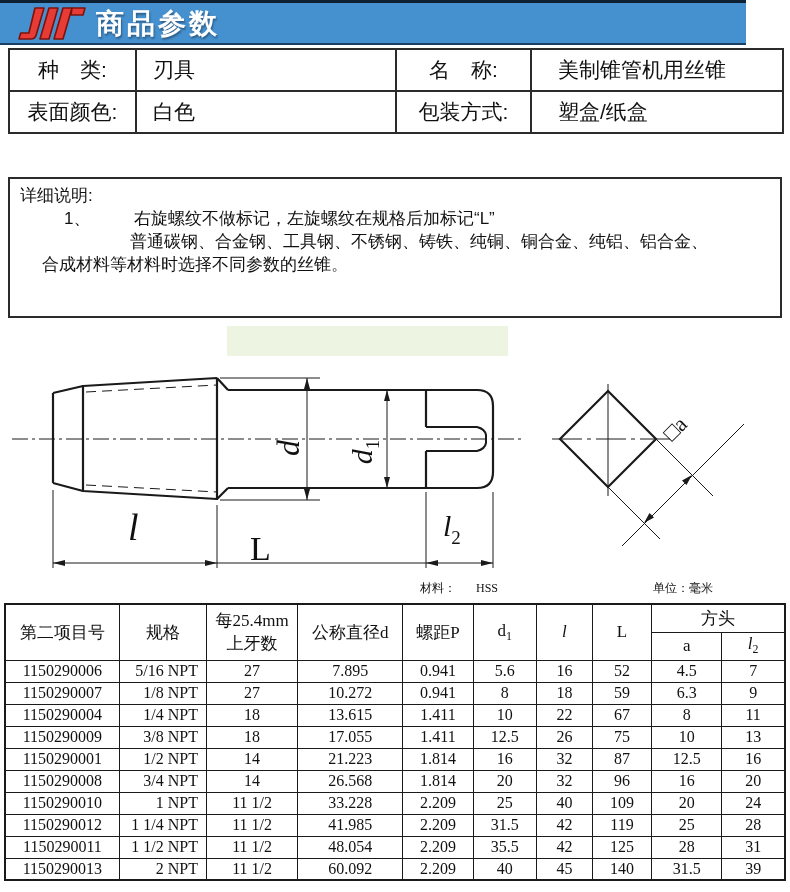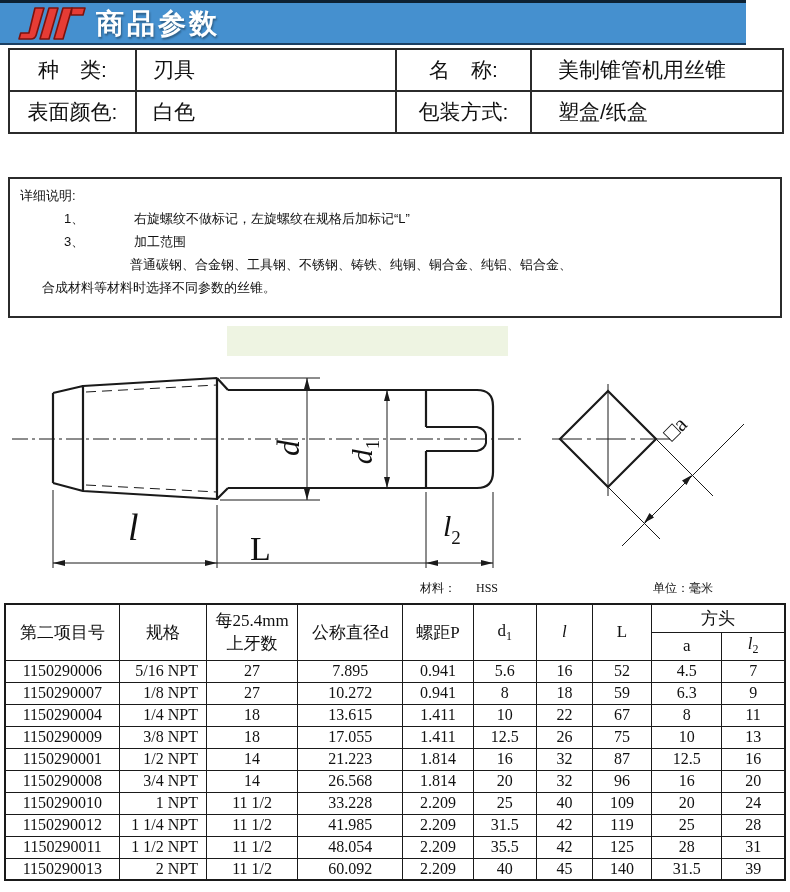--- a/index.html
+++ b/index.html
@@ -24,21 +24,21 @@
     position:absolute; left:8px; top:48px; width:774px;
     border-collapse:collapse; table-layout:fixed;
   }
   .info-table td { border:2px solid #2b2b2b; height:42px; font-size:21px; }
   .info-table td.ilabel { text-align:center; }
   .info-table td.ivalue { padding-left:16px; }
   .info-table td.ivalue.c4 { padding-left:26px; }
   
   .details {
     position:absolute; left:8px; top:177px; width:774px; height:141px;
-    border:2px solid #2b2b2b; font-size:13px; line-height:23px; padding:5px 10px;
+    border:2px solid #2b2b2b; font-size:17px; line-height:23px; padding:5px 10px;
   }
   .dline.n { padding-left:44px; }
   .dline .num { display:inline-block; width:70px; }
   .dline.deep { padding-left:110px; }
   .dline.flush { padding-left:22px; }
   
   .green-box { position:absolute; left:227px; top:326px; width:281px; height:30px; background:#eef4e2; }
   
   svg.drawing { position:absolute; left:0; top:360px; }
   .caption { position:absolute; top:580px; font-family:"Liberation Serif", serif; font-size:12px; }
@@ -94,23 +94,20 @@
     <td class="ilabel">包装方式:</td>
     <td class="ivalue c4">塑盒/纸盒</td>
   </tr>
 </tbody>
   </table>
 
 <div class="details">
   <div class="dline">详细说明:</div>
   <div class="dline n">
     <span class="num">1、</span><span>右旋螺纹不做标记，左旋螺纹在规格后加标记“L”</span>
-  </div>
-  <div class="dline n">
-    <span class="num">3、</span><span>加工范围</span>
   </div>
   <div class="dline deep">普通碳钢、合金钢、工具钢、不锈钢、铸铁、纯铜、铜合金、纯铝、铝合金、</div>
   <div class="dline flush">合成材料等材料时选择不同参数的丝锥。</div>
 </div>
 
 <div class="green-box"></div>
 
 <svg class="drawing" width="790" height="240" viewBox="0 0 790 240">
   <g stroke="#1a1a1a" fill="none">
 

